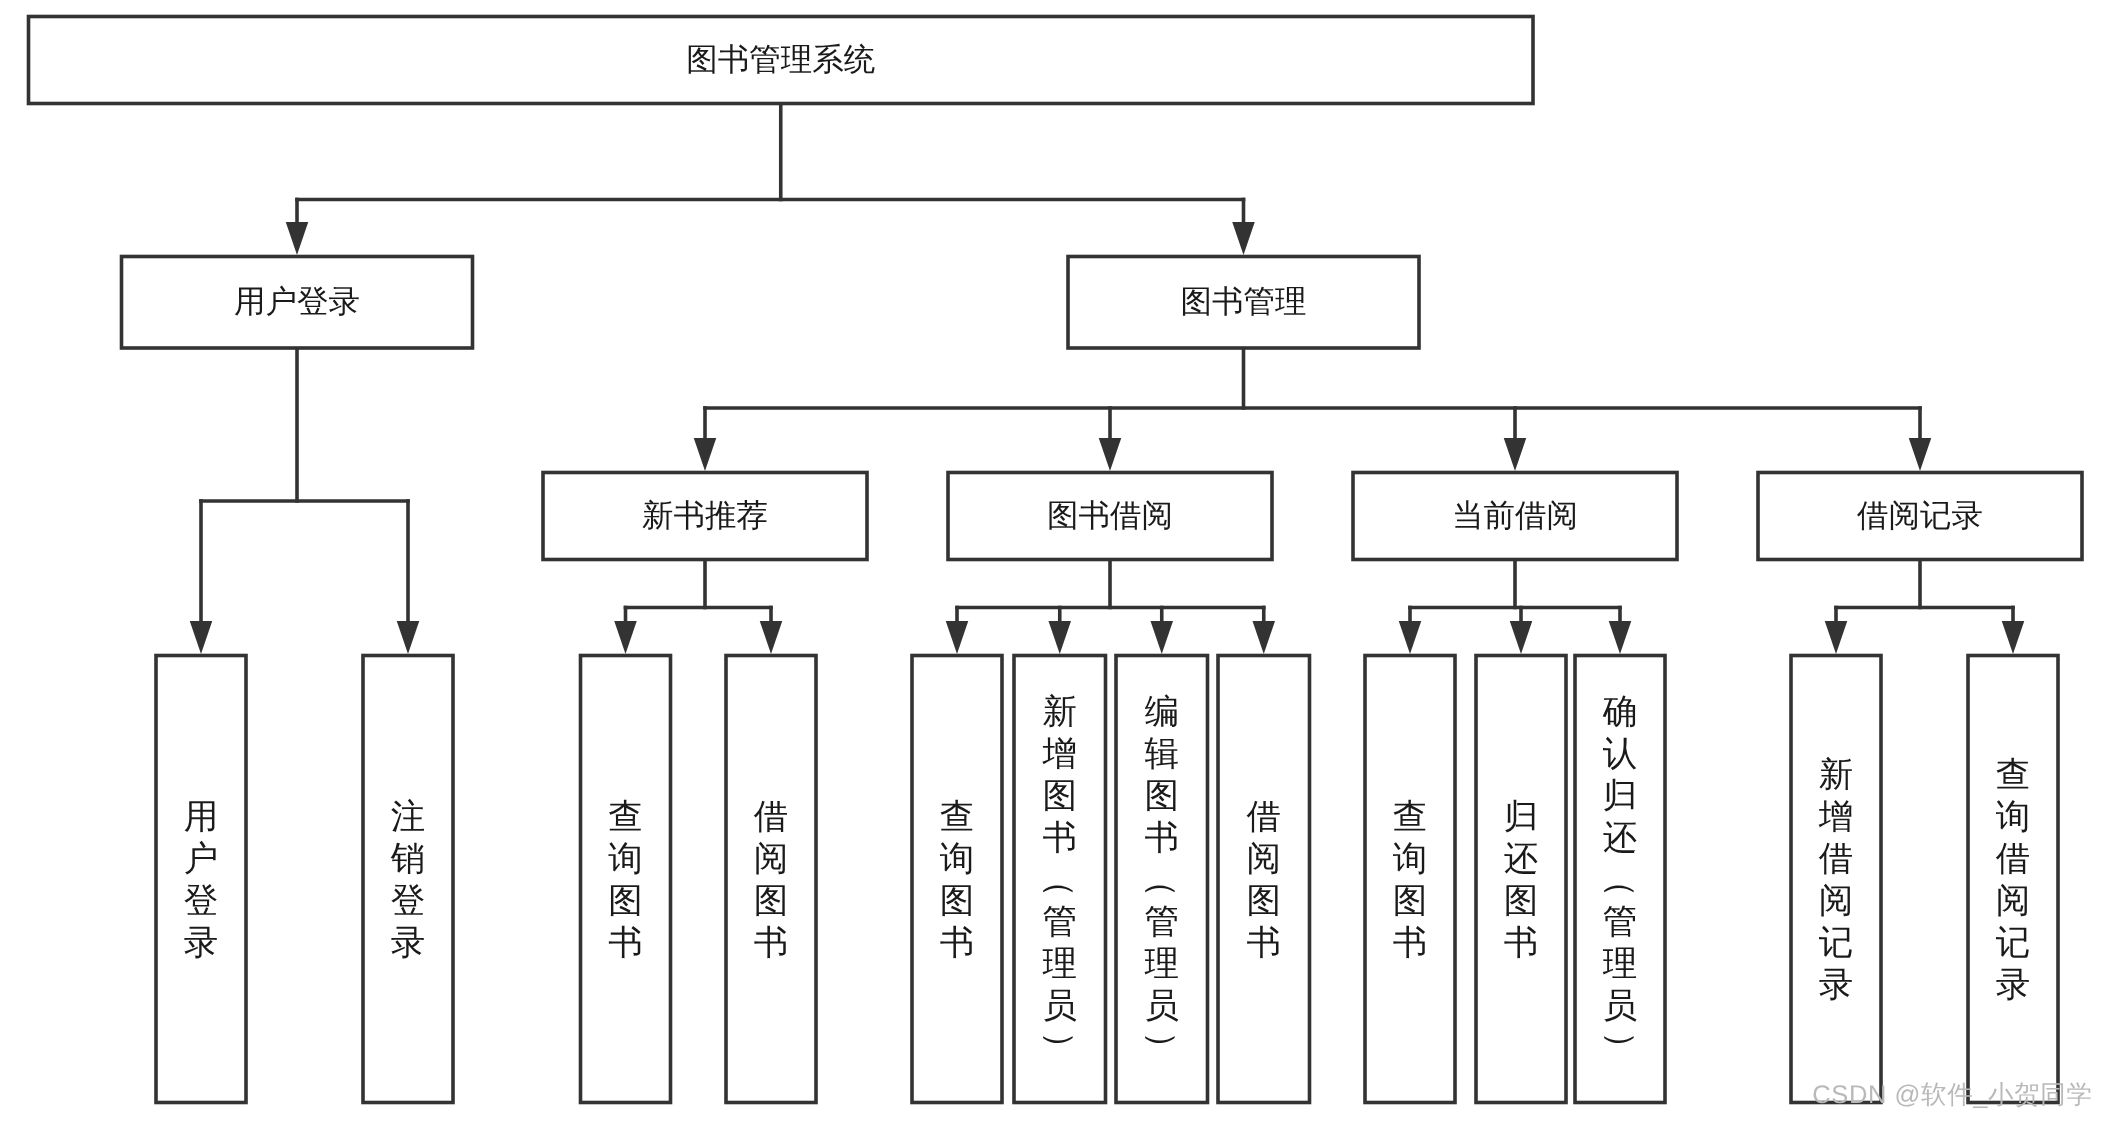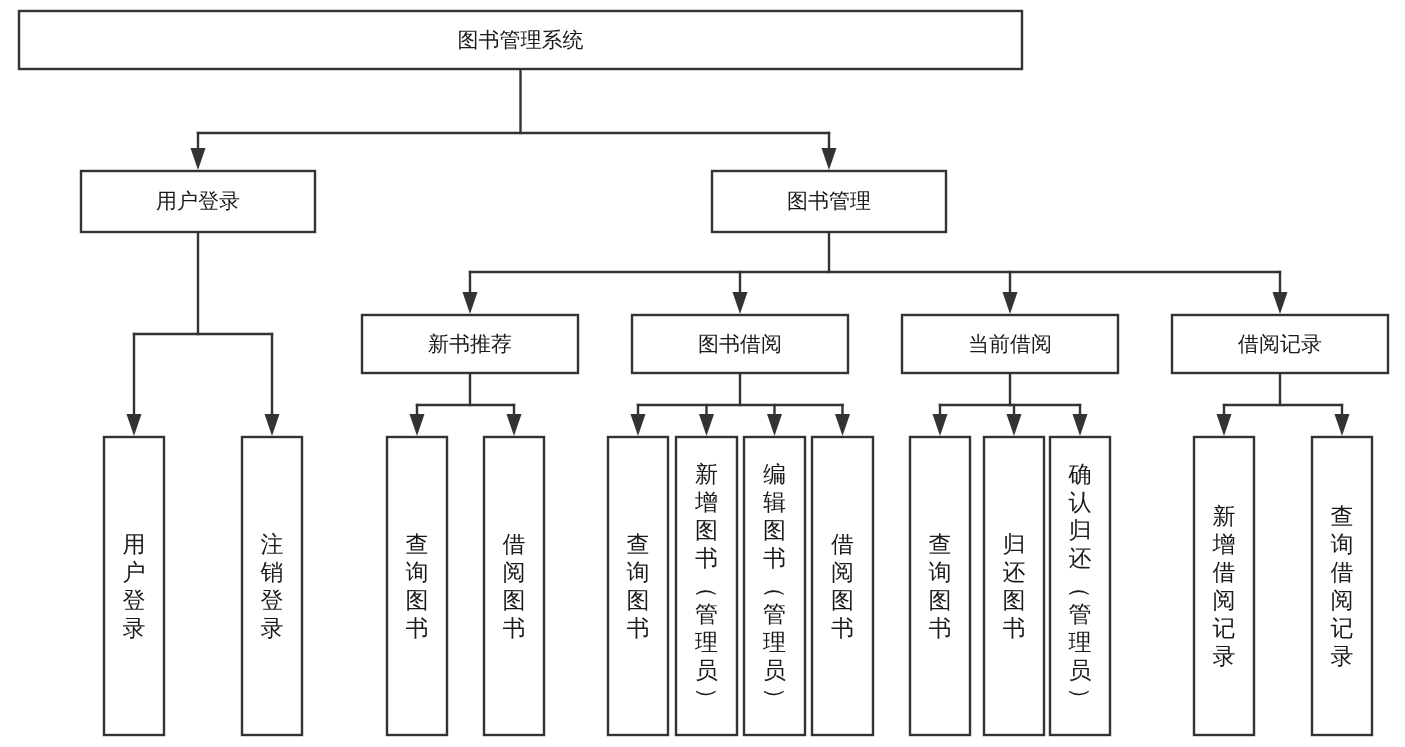--- a/index.html
+++ b/index.html
@@ -262,13 +262,14 @@
           <rect x="1312" y="437" width="60" height="298" class="node-box"></rect>
           <text x="1342" y="523.84" class="node-label-vertical">查</text>
           <text x="1342" y="551.84" class="node-label-vertical">询</text>
           <text x="1342" y="579.84" class="node-label-vertical">借</text>
           <text x="1342" y="607.84" class="node-label-vertical">阅</text>
           <text x="1342" y="635.84" class="node-label-vertical">记</text>
           <text x="1342" y="663.84" class="node-label-vertical">录</text>
         </g>
       </g>
   </svg>
+  <div class="watermark">CSDN @软件_小贺同学</div>
 </div>
 
 </body></html>

